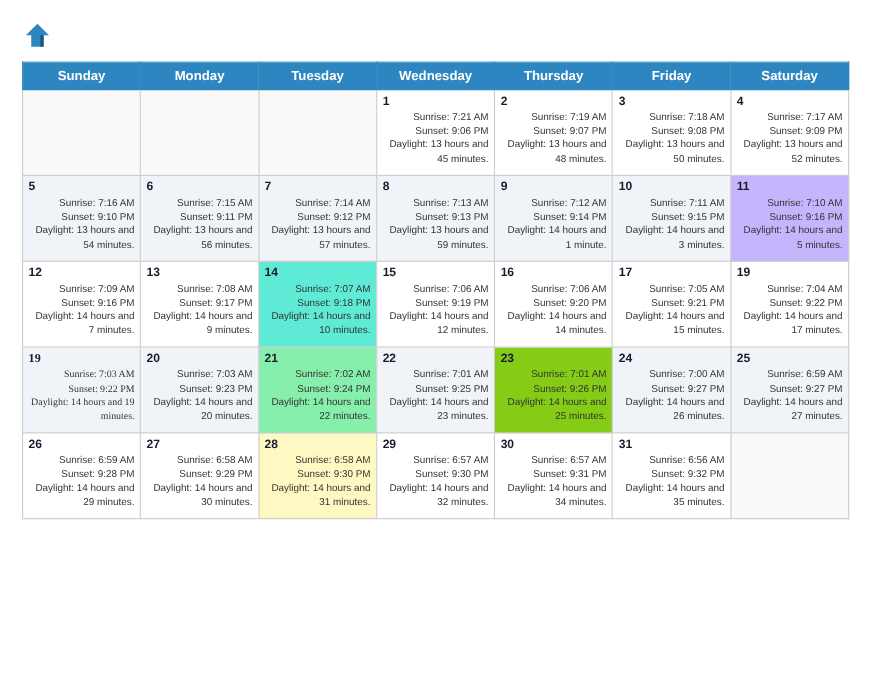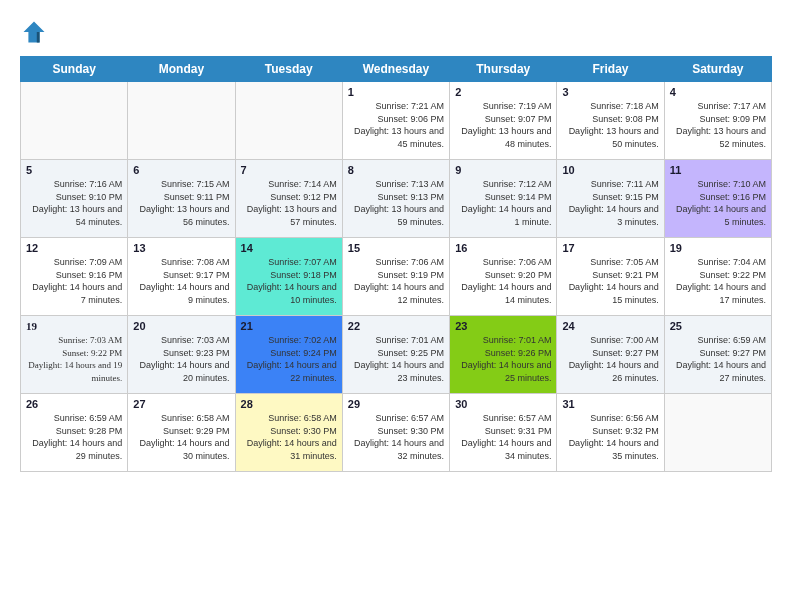--- a/index.html
+++ b/index.html
@@ -214,21 +214,21 @@
         </tr>
         <tr>
           <td style="background: rgb(240, 244, 248); font-family: Liberation Serif, serif;">
             <div class="day-num">19</div>
             <div class="day-info">Sunrise: 7:03 AM<br>Sunset: 9:22 PM<br>Daylight: 14 hours and 19 minutes.</div>
           </td>
           <td style="background: rgb(240, 244, 248);">
             <div class="day-num">20</div>
             <div class="day-info">Sunrise: 7:03 AM<br>Sunset: 9:23 PM<br>Daylight: 14 hours and 20 minutes.</div>
           </td>
-          <td style="background: #3b82f6; margin-top: 32px;">
+          <td style="background: #86efac; margin-top: 32px;">
             <div class="day-num">21</div>
             <div class="day-info">Sunrise: 7:02 AM<br>Sunset: 9:24 PM<br>Daylight: 14 hours and 22 minutes.</div>
           </td>
           <td style="background: rgb(240, 244, 248);">
             <div class="day-num">22</div>
             <div class="day-info">Sunrise: 7:01 AM<br>Sunset: 9:25 PM<br>Daylight: 14 hours and 23 minutes.</div>
           </td>
           <td style="background: #84cc16;">
             <div class="day-num">23</div>
             <div class="day-info">Sunrise: 7:01 AM<br>Sunset: 9:26 PM<br>Daylight: 14 hours and 25 minutes.</div>

